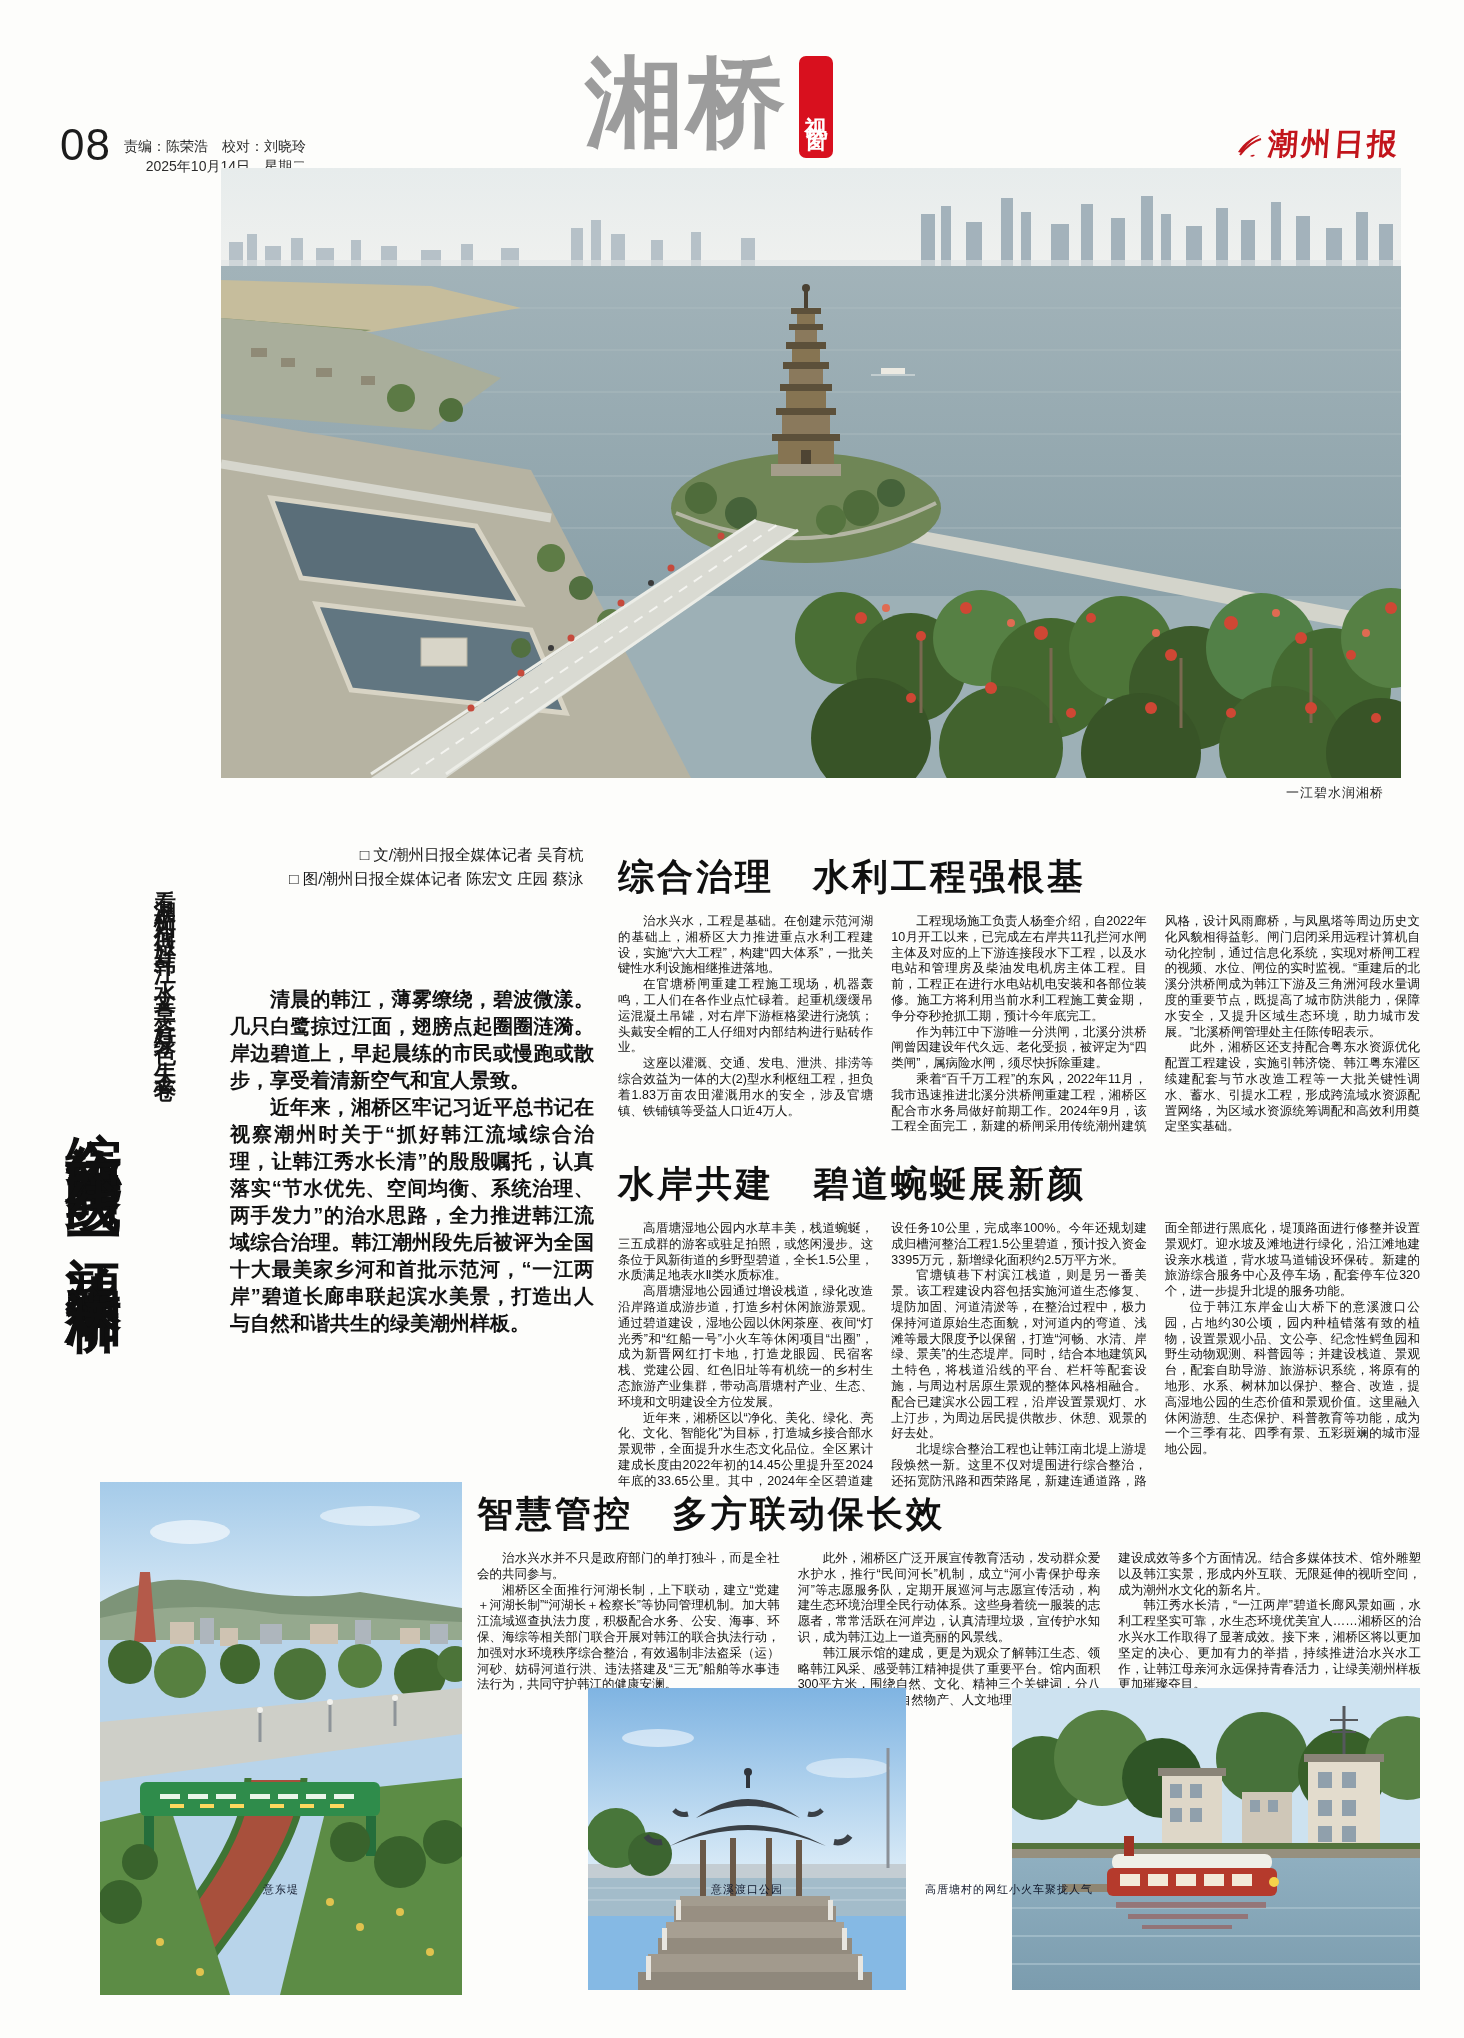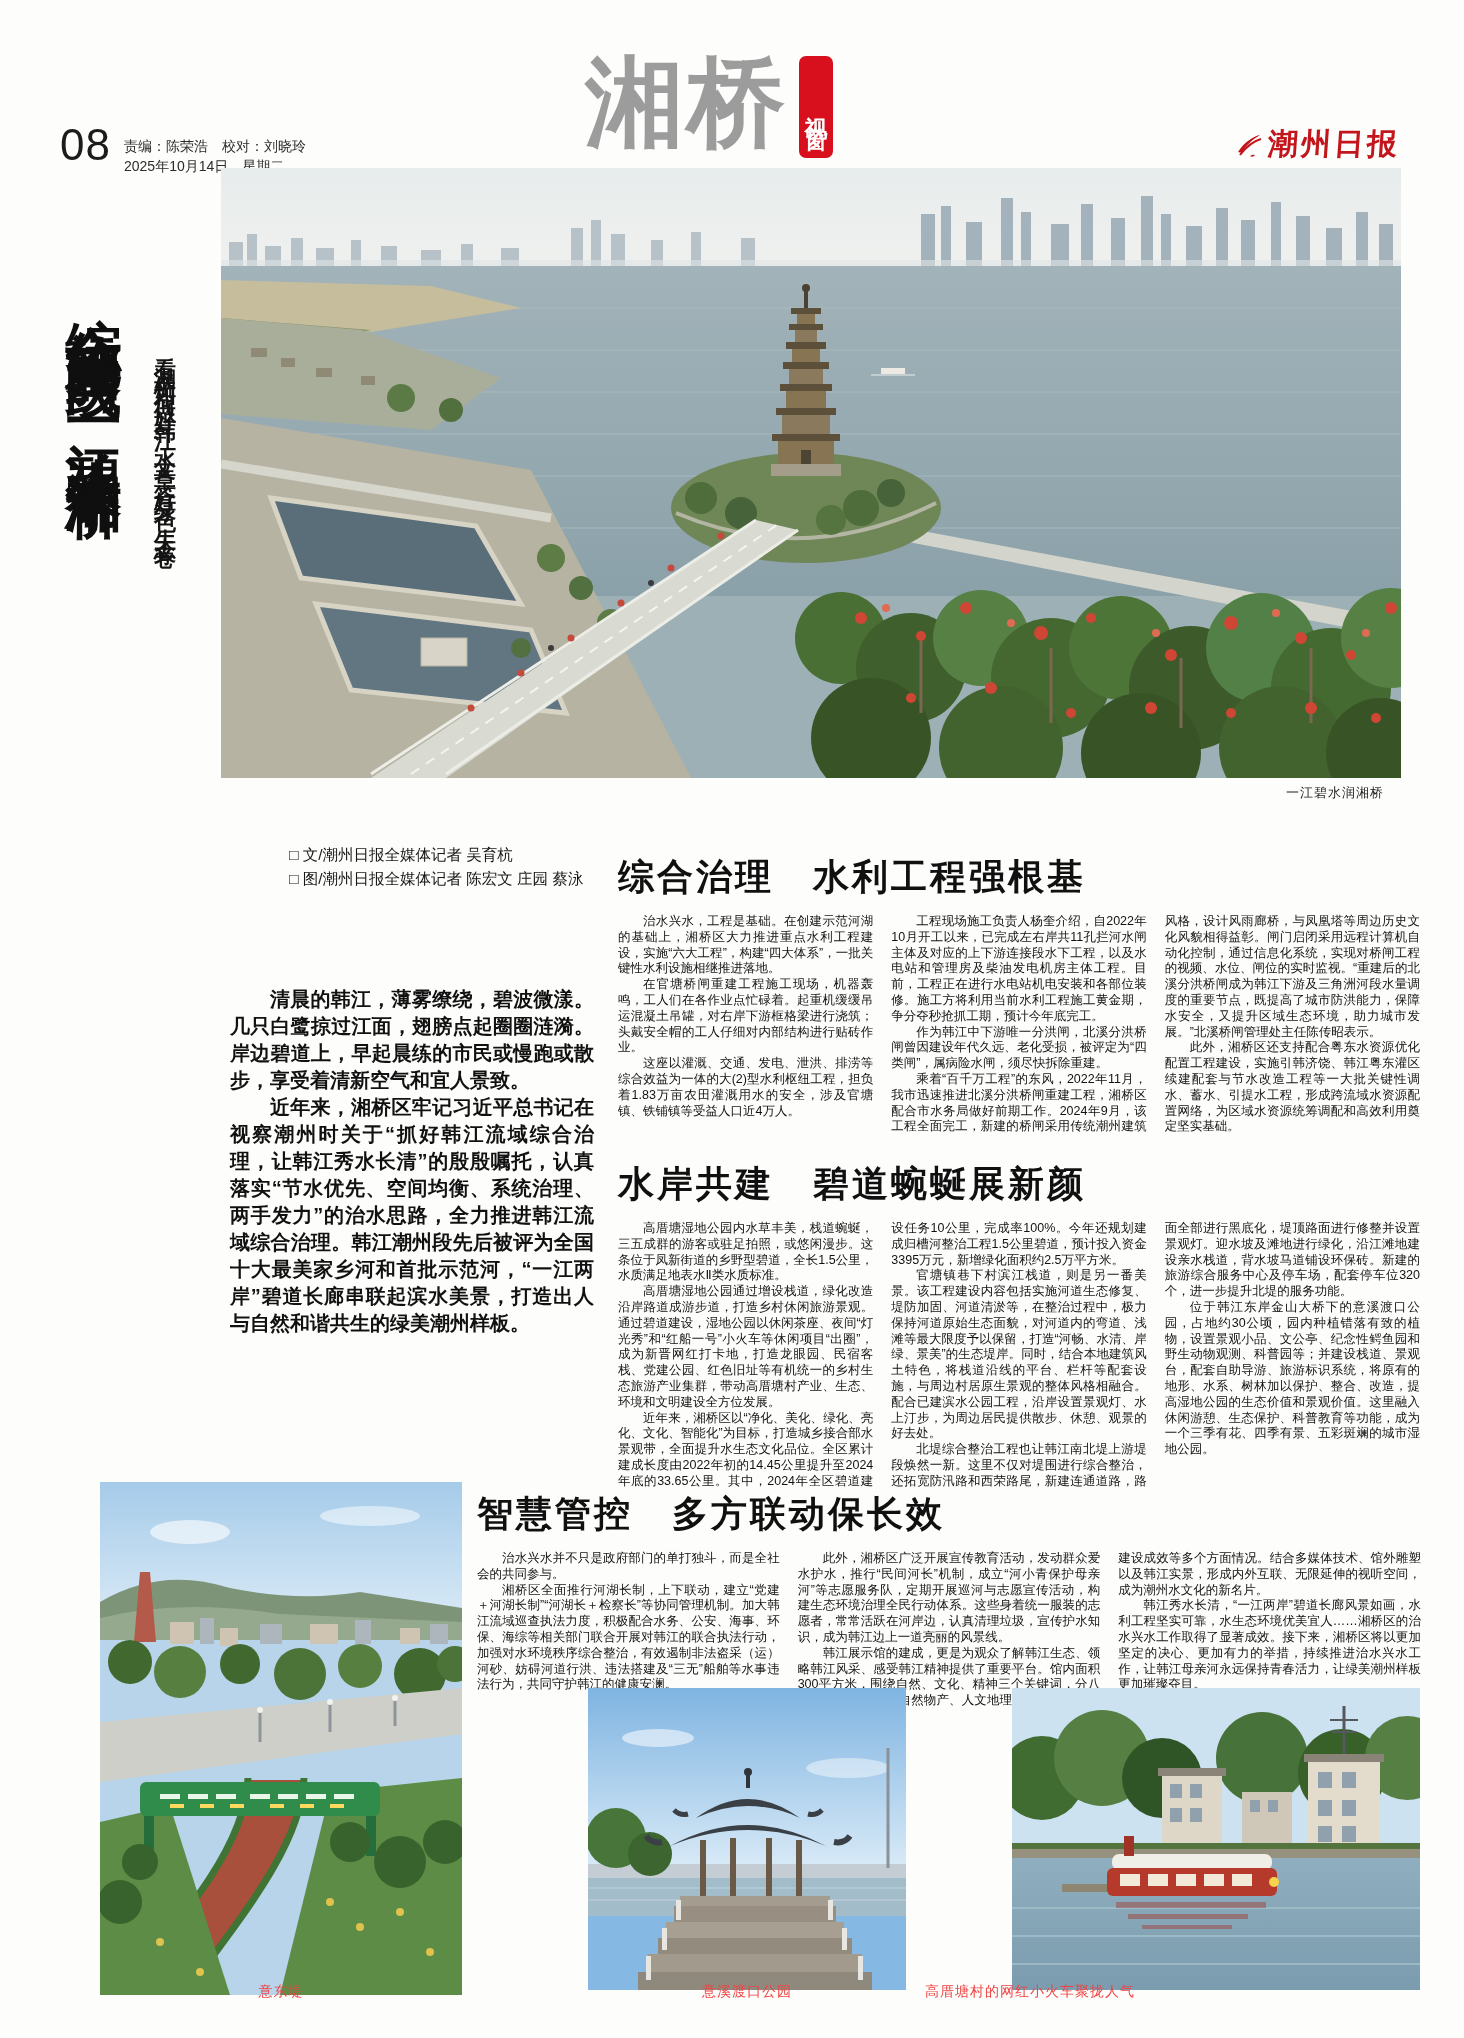--- a/index.html
+++ b/index.html
@@ -1,21 +1,21 @@
 <!DOCTYPE html>
 <html><head>
 <meta charset="utf-8">
 <style>
   html,body{margin:0;padding:0;}
   body{
     width:1464px;height:2038px;position:relative;background:#fdfdfb;
     font-family:"Liberation Sans","DejaVu Sans",sans-serif;color:#1a1a1a;
     overflow:hidden;
   }
-  .abs{position:absolute;}
+  .abs{position:absolute;text-align:right;}
   
   .page-num{left:60px;top:120px;font-size:44px;color:#1c1c1c;letter-spacing:1px;}
   .edit-info{left:124px;top:136px;font-size:14px;line-height:20px;color:#2b2b2b;}
   .masthead-wrap{left:556px;top:52px;display:flex;align-items:flex-start;margin-left:29px;}
   .masthead{
     font-family:"Liberation Serif","DejaVu Serif",serif;font-weight:700;
     font-size:98px;line-height:1.05;color:#9c9c9c;letter-spacing:4px;
   }
   .masthead-badge{
     margin-left:10px;margin-top:4px;width:34px;height:102px;background:#d8101e;border-radius:7px;
@@ -68,21 +68,21 @@
   .sec .cols p{margin:0;text-indent:2em;}
   .sec1{left:618px;top:853px;width:802px;}
   .sec2{left:618px;top:1160px;width:802px;}
   .sec3{left:477px;top:1490px;width:944px;}
   
   .photo{overflow:hidden;}
   .photo svg{display:block;width:100%;height:100%;}
   .photo-left{left:100px;top:1482px;width:362px;height:513px;background:#b8d4ea;}
   .photo-mid{left:588px;top:1688px;width:318px;height:302px;background:#85b9e4;}
   .photo-right{left:1012px;top:1688px;width:408px;height:302px;background:#cde2f0;}
-  .photo-caption{top:1983px;font-size:14px;color:#ef4444;letter-spacing:1px;}
+  .photo-caption{top:1882px;font-size:11px;color:#0f172a;letter-spacing:1px;}
   .cap-left{left:100px;width:362px;text-align:center;}
   .cap-mid{left:588px;width:318px;text-align:center;}
   .cap-right{left:925px;text-align:left;}
 </style>
 </head>
 <body>
 
 <div>
 
   <div class="abs page-num">08</div>

